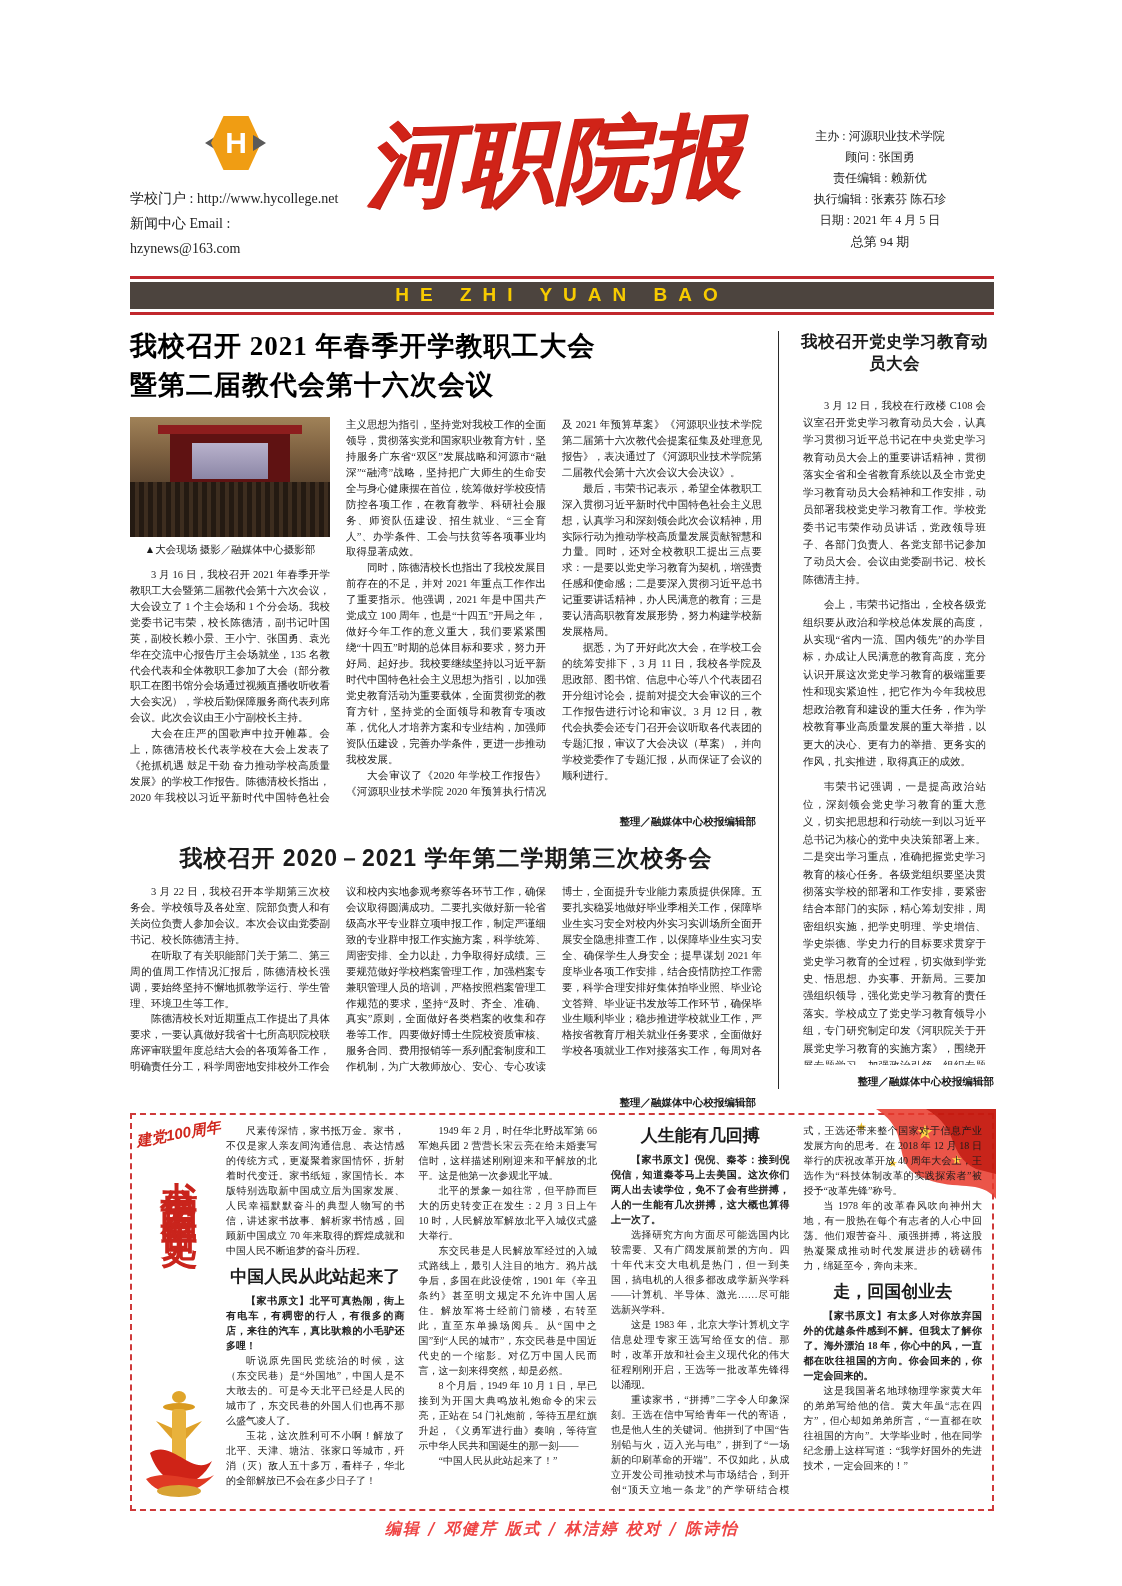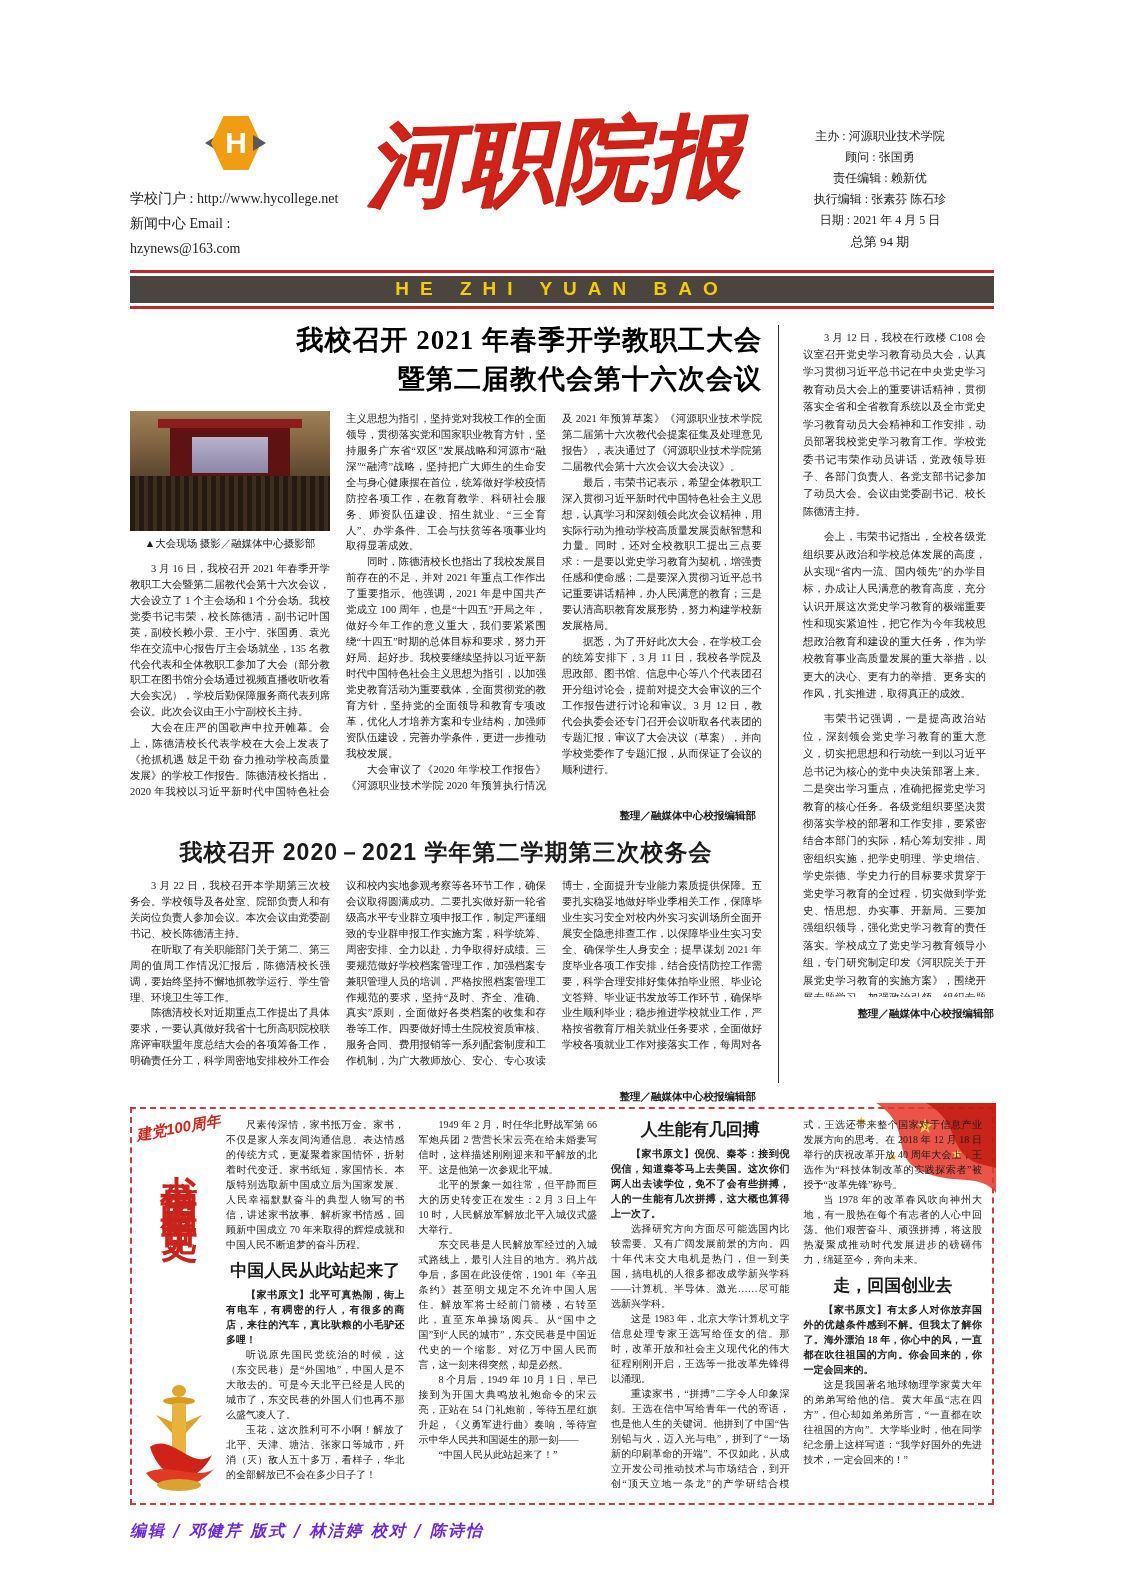--- a/index.html
+++ b/index.html
@@ -19,31 +19,31 @@
   .tri-r{position:absolute;right:1px;top:19px;width:0;height:0;border-top:8px solid transparent;border-bottom:8px solid transparent;border-left:13px solid #5a5a5a;}
   .mh-contact{font-size:14px;line-height:1.8;color:#222;letter-spacing:0;}
   .mh-center{flex:1;text-align:center;padding-top:2px;}
   .mh-title{font-size:92px;line-height:1.0;font-weight:bold;color:#d02318;
     font-family:"DejaVu Serif","Liberation Serif",serif;font-style:italic;letter-spacing:2px;
     transform:rotate(-1.5deg);text-shadow:1px 1px 0 #b51d12;}
   .mh-right{width:228px;font-size:12px;line-height:1.75;padding-top:14px;color:#222;text-align:center;}
   .mh-right div:last-child{font-size:13px;}
 
   
-  .bandwrap{margin-top:8px;border-top:3px solid #c1272d;border-bottom:3px solid #c1272d;padding:3px 0;}
+  .bandwrap{margin-top:14px;border-top:3px solid #c1272d;border-bottom:3px solid #c1272d;padding:3px 0;}
   .band{height:27px;background:#4c443e;display:flex;align-items:center;justify-content:center;}
   .band span{color:#f7cb00;font-family:"Liberation Sans",sans-serif;font-weight:bold;font-size:19px;letter-spacing:11px;}
 
   
   .main{display:flex;margin-top:12px;height:772px;}
   .zone-left{width:632px;padding-right:16px;}
   .vdiv{border-left:1.5px solid #2a2a2a;height:758px;margin-top:4px;}
   .zone-right{flex:1;padding-left:16px;}
 
-  .a1-title{text-align:right;font-weight:bold;font-size:27px;line-height:1.45;letter-spacing:1px;color:#000;}
+  .a1-title{text-align:left;font-weight:bold;font-size:27px;line-height:1.45;letter-spacing:1px;color:#000;}
   .a1-body{margin-top:12px;height:392px;column-count:3;column-gap:16px;column-fill:auto;overflow:hidden;
     font-size:10.5px;line-height:1.52;text-align:justify;}
   .a1-body p,.a2-body p,.a3-body p{margin:0;text-indent:2em;}
   .photo{width:100%;height:120px;position:relative;overflow:hidden;background:linear-gradient(180deg,#a08258 0%,#7d6040 30%,#55402c 60%,#33261b 100%);}
   .ph-strip{position:absolute;left:14%;right:14%;top:7%;height:7%;background:#8d1d1d;}
   .ph-stage{position:absolute;left:20%;right:20%;top:14%;height:48%;background:#5f1212;}
   .ph-screen{position:absolute;left:31%;right:31%;top:22%;height:30%;background:linear-gradient(#b9b2cc,#8b86a6);}
   .ph-crowd{position:absolute;left:0;right:0;bottom:0;height:46%;
     background:repeating-linear-gradient(90deg,#241a12 0 5px,#3d2d1f 5px 9px),repeating-linear-gradient(180deg,rgba(120,50,50,.55) 0 5px,rgba(30,20,14,.6) 5px 11px);}
   .caption{font-size:10.5px;text-align:center;margin:5px 0 9px 0;break-inside:avoid;}
@@ -73,21 +73,21 @@
   .f-textarea{flex:1;position:relative;margin-left:6px;}
   .f-cols{position:relative;z-index:1;height:100%;column-count:4;column-gap:14px;column-fill:auto;overflow:hidden;
     font-size:10px;line-height:1.5;text-align:justify;}
   .f-cols p{margin:0;text-indent:2em;}
   .f-cols p.letter{font-weight:bold;color:#222;}
   .f-sec-title{font-weight:bold;font-size:17px;text-align:center;margin:6px 0 4px 0;break-after:avoid;}
   .f-intro{margin-bottom:2px;}
   .flagdeco{position:absolute;top:-6px;right:-4px;z-index:0;opacity:.95;}
 
   
-  .footer{margin-top:16px;text-align:left;font-size:16px;letter-spacing:2px;color:#6d28d9;
+  .footer{margin-top:8px;text-align:center;font-size:16px;letter-spacing:2px;color:#ef4444;
     font-family:"DejaVu Serif",serif;font-style:italic;font-weight:bold;}
 </style>
 </head>
 <body>
 
 <div class="sheet">
   <div class="content">
 
     <div class="masthead">
       <div class="mh-left">
@@ -159,20 +159,21 @@
             </div>
           <div class="byline">整理／融媒体中心校报编辑部</div>
         </div>
       </div>
 
       <div class="vdiv"></div>
 
       <div class="zone-right">
 
         <div>
+          <div class="a3-title">我校召开党史学习教育动员大会</div>
           <div class="a3-body">
               <p>3 月 12 日，我校在行政楼 C108 会议室召开党史学习教育动员大会，认真学习贯彻习近平总书记在中央党史学习教育动员大会上的重要讲话精神，贯彻落实全省和全省教育系统以及全市党史学习教育动员大会精神和工作安排，动员部署我校党史学习教育工作。学校党委书记韦荣作动员讲话，党政领导班子、各部门负责人、各党支部书记参加了动员大会。会议由党委副书记、校长陈德清主持。</p>
               <p>会上，韦荣书记指出，全校各级党组织要从政治和学校总体发展的高度，从实现“省内一流、国内领先”的办学目标，办成让人民满意的教育高度，充分认识开展这次党史学习教育的极端重要性和现实紧迫性，把它作为今年我校思想政治教育和建设的重大任务，作为学校教育事业高质量发展的重大举措，以更大的决心、更有力的举措、更务实的作风，扎实推进，取得真正的成效。</p>
               <p>韦荣书记强调，一是提高政治站位，深刻领会党史学习教育的重大意义，切实把思想和行动统一到以习近平总书记为核心的党中央决策部署上来。二是突出学习重点，准确把握党史学习教育的核心任务。各级党组织要坚决贯彻落实学校的部署和工作安排，要紧密结合本部门的实际，精心筹划安排，周密组织实施，把学史明理、学史增信、学史崇德、学史力行的目标要求贯穿于党史学习教育的全过程，切实做到学党史、悟思想、办实事、开新局。三要加强组织领导，强化党史学习教育的责任落实。学校成立了党史学习教育领导小组，专门研究制定印发《河职院关于开展党史学习教育的实施方案》，围绕开展专题学习、加强政治引领、组织专题培训、开展“我为群众办实事”实践活动、召开专题组织生活会等作了具体安排。各级党组织要严格地按规范、按要求开展工作，必须加强组织领导，强化责任落实，扎实开展好党史学习教育。</p>
             </div>
           <div class="a3-byline">整理／融媒体中心校报编辑部</div>
         </div>
       </div>
     </div>
 

